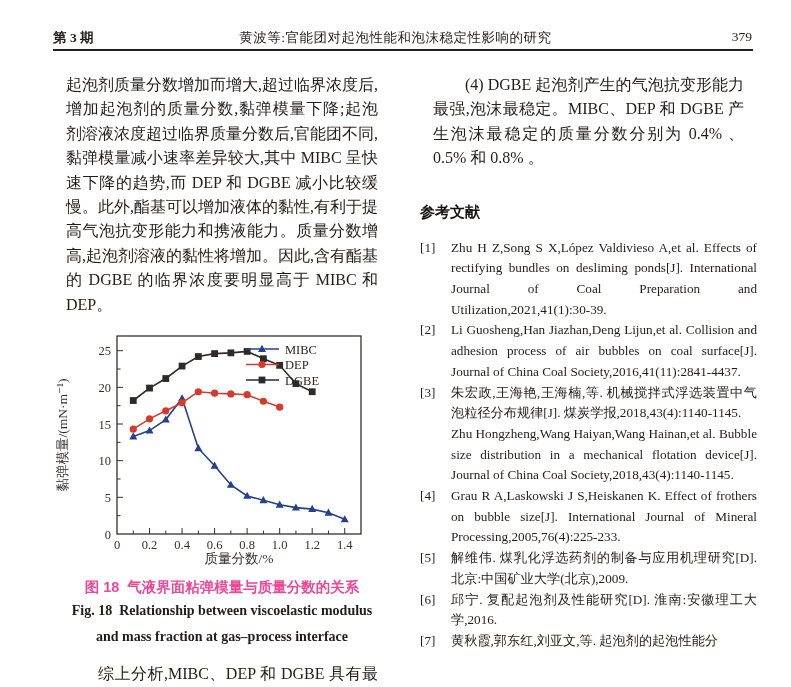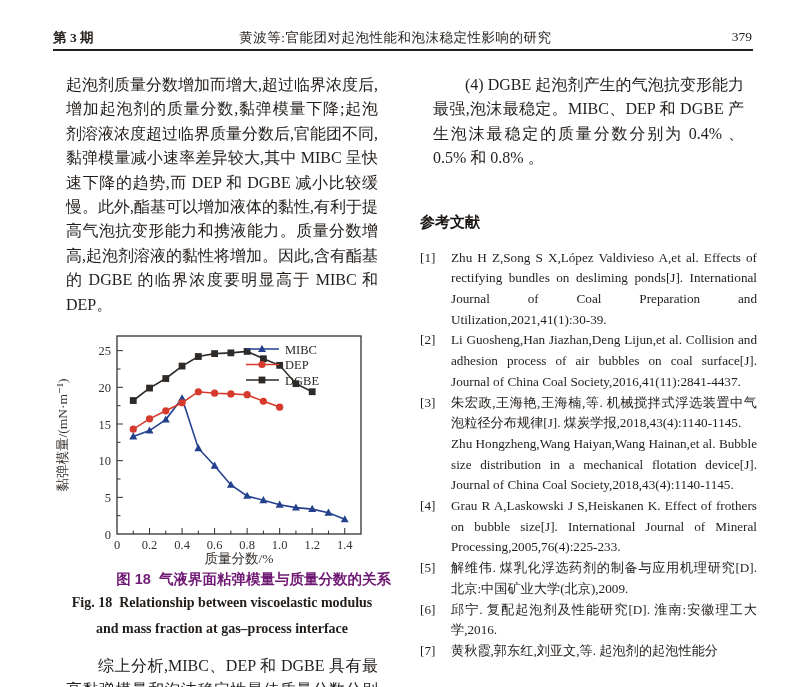--- a/index.html
+++ b/index.html
@@ -17,29 +17,29 @@
   .hdr-page{position:absolute;right:39px;top:29px;font-size:13.5px;}
   .hdr-rule{position:absolute;left:53px;top:49px;width:700px;height:0;border-top:2px solid #221e1b;}
   
   .col-left{position:absolute;left:53px;top:60px;width:338px;}
   .col-right{position:absolute;left:420px;top:60px;width:337px;}
   p.body{font-size:16px;line-height:24.4px;text-align:justify;margin:13px;}
   .indent{text-indent:2em;}
   
   .figure{margin:6px 0 0 0;}
   .caption-cn{
-    text-align:right;font-family:"Liberation Sans","DejaVu Sans",sans-serif;
-    font-weight:700;font-size:14.5px;color:#701a75;
+    text-align:center;font-family:"Liberation Sans","DejaVu Sans",sans-serif;
+    font-weight:700;font-size:14.5px;margin-top:8px;color:#ec4899;
   }
   .caption-en{text-align:center;font-weight:700;font-size:14px;line-height:25.5px;margin-top:1px;}
   .p-after-fig{margin-top:11px;}
   
   .refs-heading{
     font-family:"Liberation Sans","DejaVu Sans",sans-serif;
-    font-weight:700;font-size:15px;margin-top:42px;margin-bottom:16px;color:#15120f;
+    font-weight:700;font-size:15px;margin-top:32px;margin-bottom:16px;color:#15120f;
   }
   .ref{position:relative;padding-left:31px;font-size:13.2px;line-height:20.7px;margin:0;}
   .ref-label{position:absolute;left:0;top:0;}
   .ref-text{text-align:justify;}
 </style>
 </head>
 <body>
 
 <div class="hdr-issue">第 3 期</div>
 <div class="hdr-title">黄波等:官能团对起泡性能和泡沫稳定性影响的研究</div>

